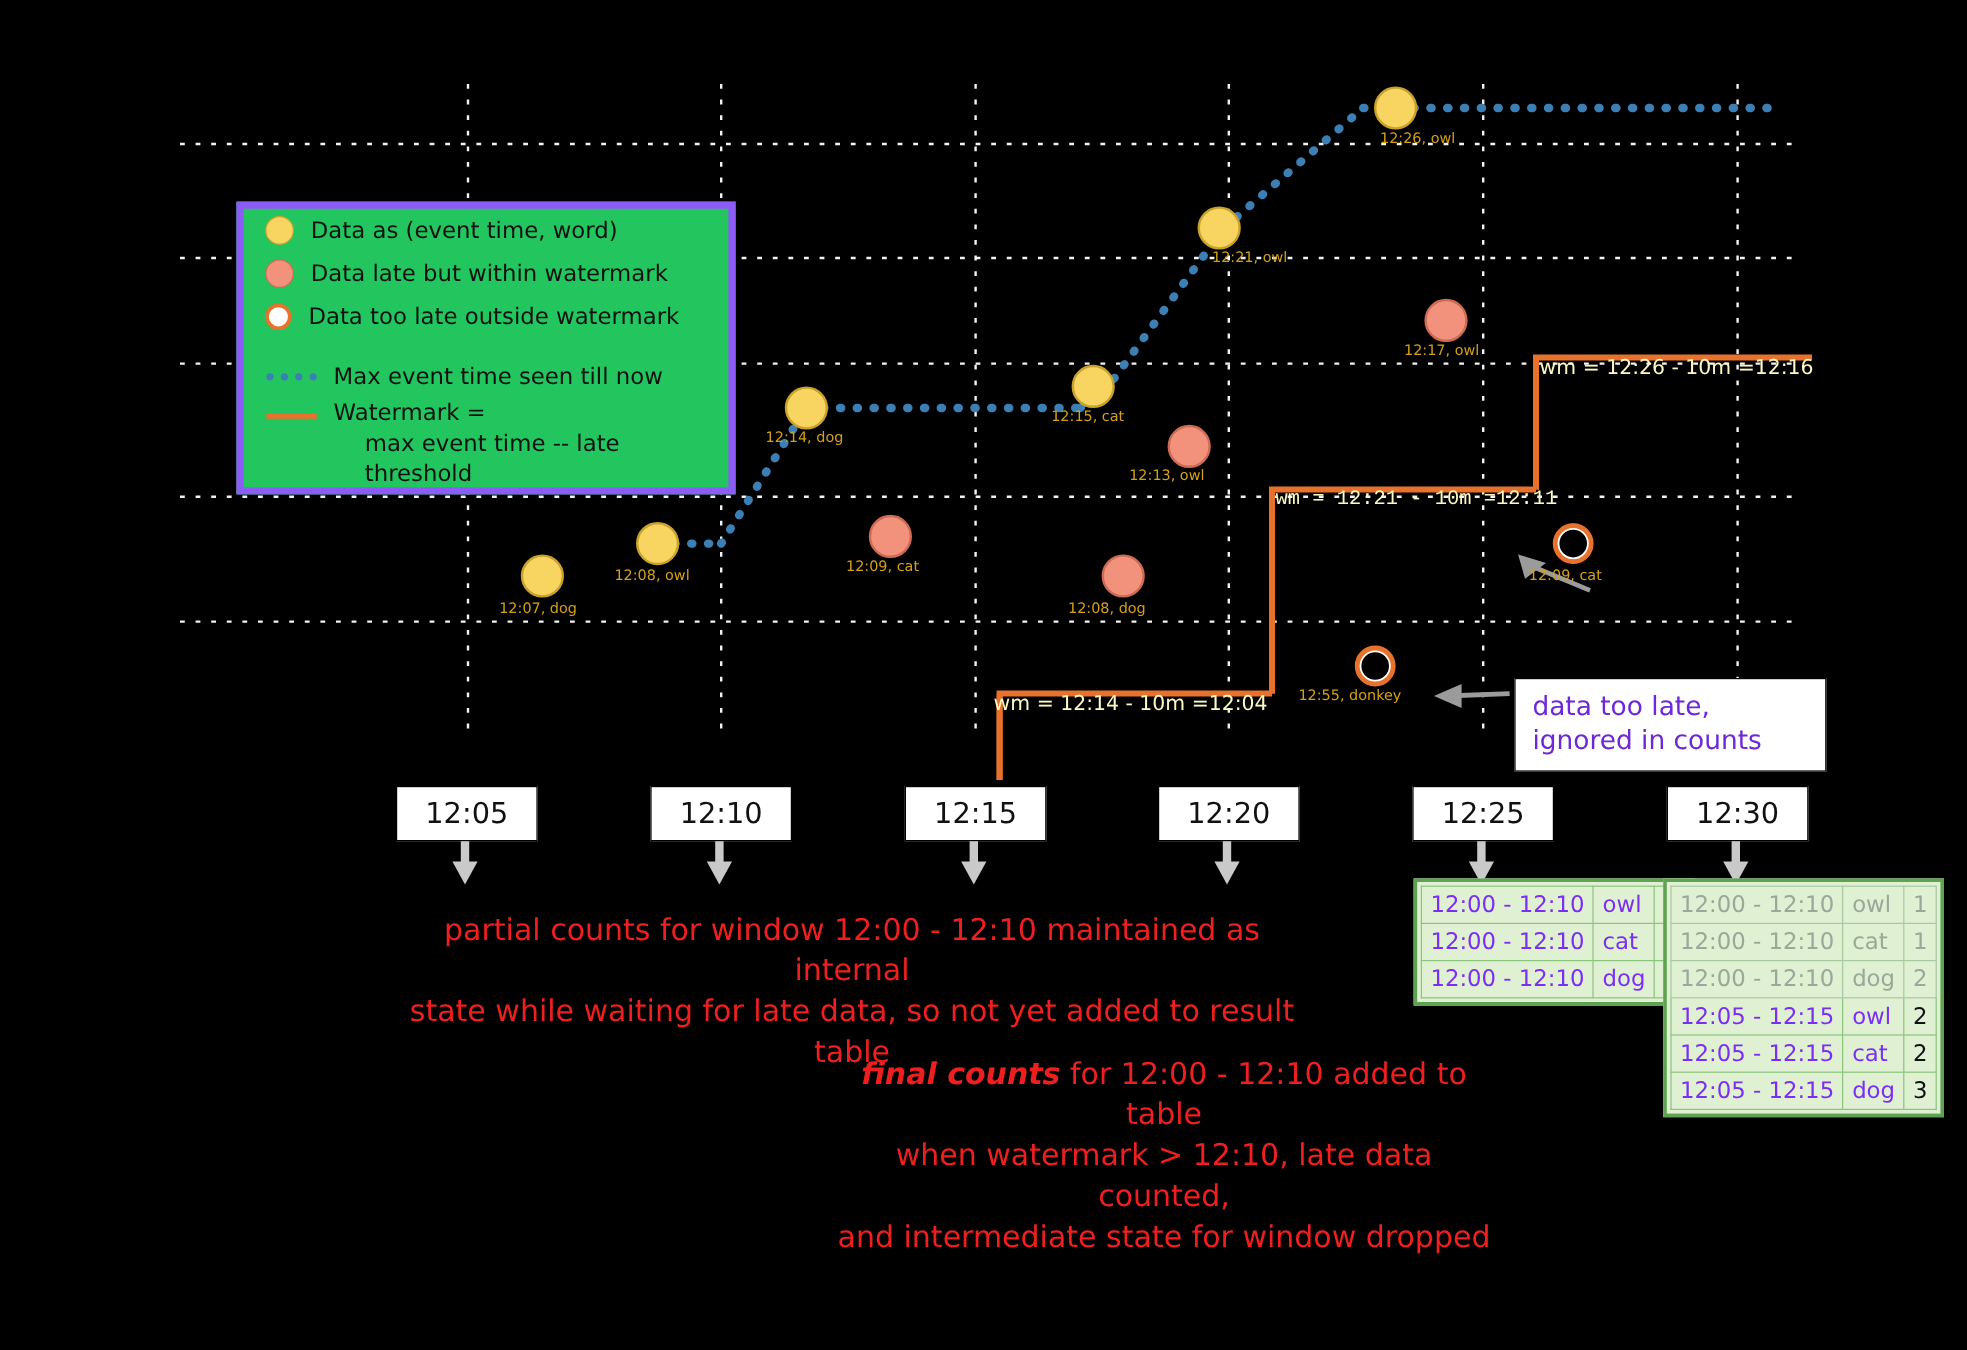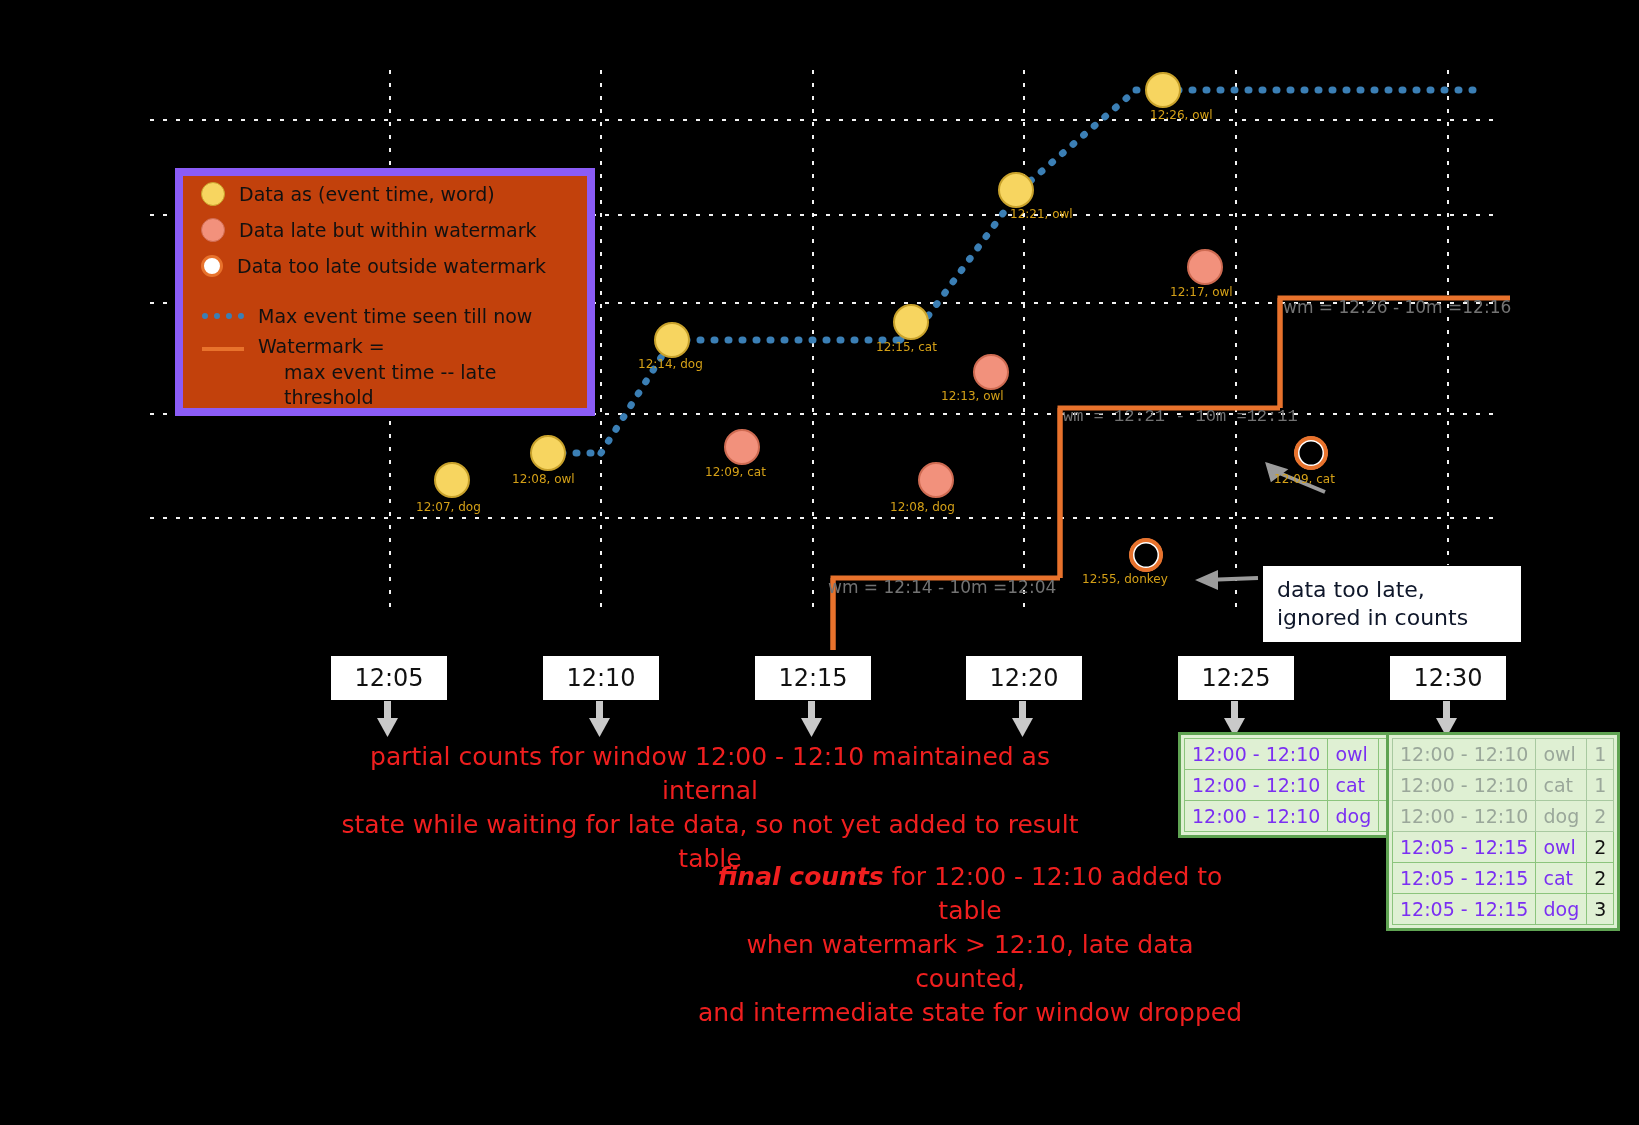--- a/index.html
+++ b/index.html
@@ -1,42 +1,42 @@
 <!DOCTYPE html>
 <html><head>
 <meta charset="utf-8">
 <style>
   html,body{margin:0;padding:0;background:#000;}
   body{width:1639px;height:1125px;overflow:hidden;font-family:"DejaVu Sans",sans-serif;position:relative;}
   #stage{position:absolute;left:0;top:0;width:1639px;height:1125px;}
   svg.layer{position:absolute;left:0;top:0;width:1639px;height:1125px;overflow:visible;}
 
   .pt-label{position:absolute;color:#d4a017;font-size:12px;white-space:nowrap;font-family:"DejaVu Sans",sans-serif;}
-  .wm-label{position:absolute;color:#737373;font-size:17px;white-space:nowrap;}
-
-  .legend{position:absolute;left:175px;top:168px;width:404px;height:232px;background:#c2410c;border:8px solid #8b5cf6;}
+  .wm-label{position:absolute;color:#fef9c3;font-size:17px;white-space:nowrap;}
+
+  .legend{position:absolute;left:197px;top:168px;width:404px;height:232px;background:#22c55e;border:6px solid #8b5cf6;}
   .legend-row{display:flex;align-items:center;height:36px;padding-left:18px;}
   .legend-text{font-size:19px;color:#111;margin-left:14px;}
   .legend-sep{height:14px;}
   .swatch{width:22px;height:22px;border-radius:50%;flex:0 0 22px;}
   .sw-yellow{background:#f7d560;border:1px solid #c9a22b;}
   .sw-salmon{background:#f2917c;border:1px solid #cf6b52;}
   .sw-open{background:#fff;border:3px solid #e8722c;box-sizing:border-box;}
   .dashline{width:42px;height:0;border-top:6px dotted #3b7fb5;flex:0 0 42px;margin-left:1px;}
   .solidline{width:42px;height:0;border-top:4px solid #e8722c;flex:0 0 42px;margin-left:1px;}
   .legend-multiline{font-size:19px;color:#111;margin-left:14px;line-height:1.35;}
   .legend-multiline .ind{display:block;padding-left:26px;}
 
   .tick{position:absolute;width:116px;height:44px;background:#fff;border:1px solid #000;
         display:flex;align-items:center;justify-content:center;font-size:24px;color:#111;}
 
   .callout{position:absolute;background:#fff;border:1px solid #000;padding:10px 14px;
-           font-size:22px;color:#0f172a;line-height:1.28;}
-
-  .note{position:absolute;color:#f01f1f;font-size:25px;text-align:center;line-height:1.36;}
+           font-size:22px;color:#6d28d9;line-height:1.28;}
+
+  .note{position:absolute;color:#f01f1f;font-size:25px;text-align:center;line-height:1.36;margin-top:18px;}
   .note em{font-style:italic;font-weight:bold;}
 
   .rtable{position:absolute;border:3px solid #5fa352;background:#dff0d3;padding:3px;}
   .rtable table{border-collapse:collapse;}
   .rtable td{border:1px solid #8bc47c;font-size:19px;padding:4px 7px;white-space:nowrap;}
   .c-win{color:#7b2ff2;}
   .c-word{color:#7b2ff2;}
   .c-cnt{color:#111;}
   .faded td{color:#9aa79a !important;border-color:#a8c9a0;}
   .faded .c-win,.faded .c-word,.faded .c-cnt{color:#9aa79a;}

